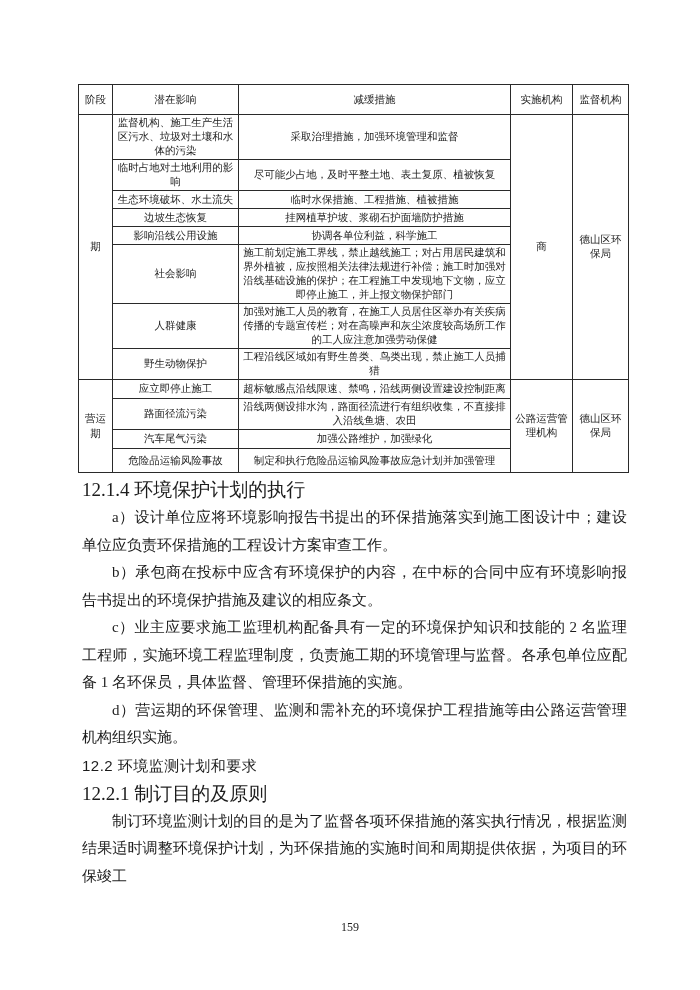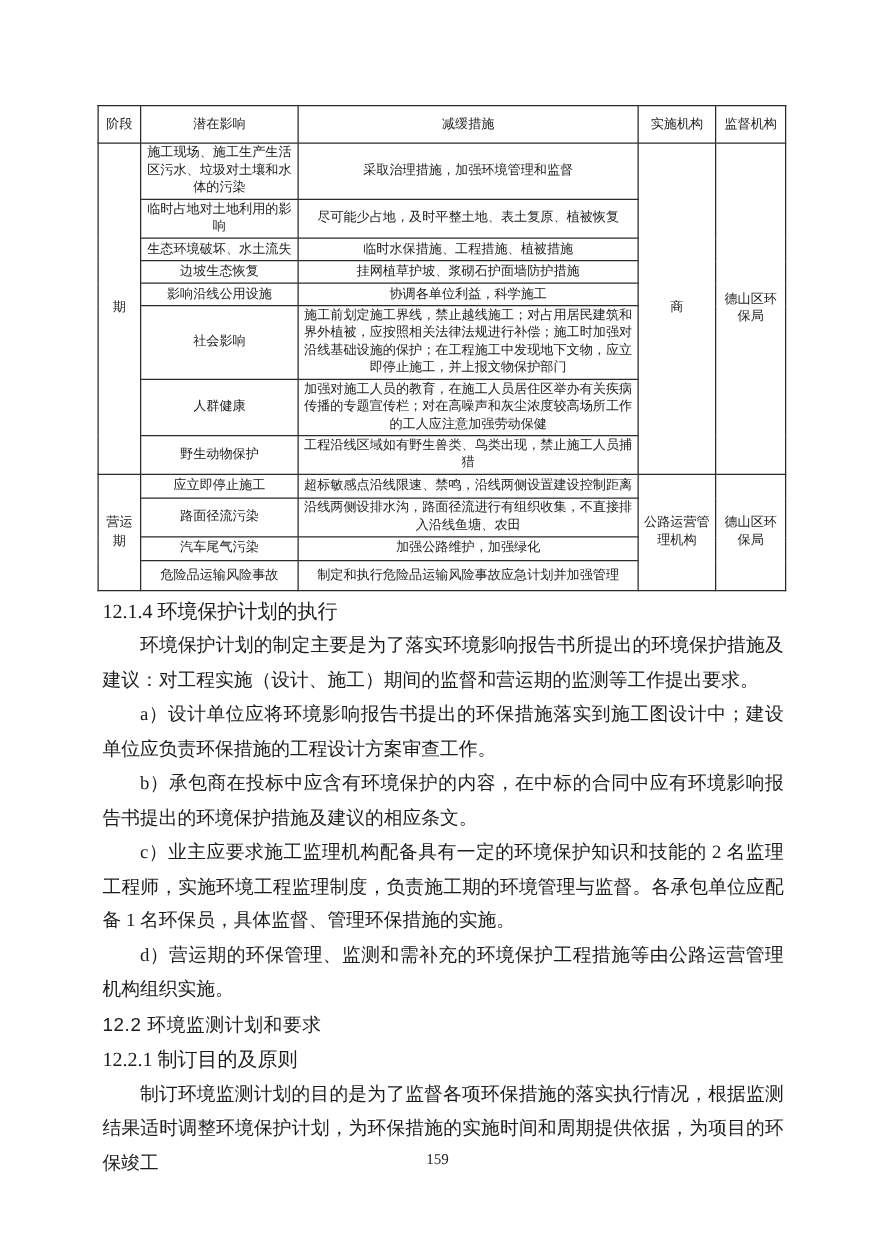--- a/index.html
+++ b/index.html
@@ -51,21 +51,21 @@
   .cell-narrow { padding-left: 12px; padding-right: 12px; }
   .stage-vertical { line-height: 15px; letter-spacing: 0; }
   .section-divider td { border-top: 1.6px solid #222; }
 
   
   .body-text {
     position: absolute; left: 82px; top: 476px; width: 545px;
     font-size: 15px; line-height: 27.5px;
     text-align: justify;
   }
-  .h3 { font-size: 16px; font-weight: normal; line-height: 28px; }
+  .h3 { font-size: 19px; font-weight: normal; line-height: 28px; }
   .para { text-indent: 2em; }
   .h2-bold {
     font-family: "Liberation Sans", "DejaVu Sans", sans-serif;
     font-size: 15px; font-weight: normal; line-height: 28px;
     letter-spacing: 0.5px;
   }
 
   .page-number {
     position: absolute; left: 0; right: 0; top: 920px;
     text-align: center; font-size: 12px;
@@ -91,21 +91,21 @@
         <th>潜在影响</th>
         <th>减缓措施</th>
         <th class="cell-narrow">实施机构</th>
         <th class="cell-narrow">监督机构</th>
       </tr>
     </thead>
     <tbody>
 
       <tr style="height:45px;">
         <td rowspan="8" class="cell-top">期</td>
-        <td>施工现场、施工生产生活区污水、垃圾对土壤和水体的污染</td>
+        <td>监督机构、施工生产生活区污水、垃圾对土壤和水体的污染</td>
         <td>采取治理措施，加强环境管理和监督</td>
         <td rowspan="8" class="cell-top cell-narrow">商</td>
         <td rowspan="8" class="cell-top cell-narrow">德山区环保局</td>
       </tr>
       <tr style="height:31px;">
         <td>临时占地对土地利用的影响</td>
         <td>尽可能少占地，及时平整土地、表土复原、植被恢复</td>
       </tr>
       <tr style="height:18px;">
         <td>生态环境破坏、水土流失</td>
@@ -149,21 +149,20 @@
       </tr>
       <tr style="height:24px;">
         <td>危险品运输风险事故</td>
         <td>制定和执行危险品运输风险事故应急计划并加强管理</td>
       </tr>
     </tbody>
   </table>
 
   <div class="body-text">
     <div class="h3">12.1.4 环境保护计划的执行</div>
-    <div class="para">环境保护计划的制定主要是为了落实环境影响报告书所提出的环境保护措施及建议：对工程实施（设计、施工）期间的监督和营运期的监测等工作提出要求。</div>
     <div class="para">a）设计单位应将环境影响报告书提出的环保措施落实到施工图设计中；建设单位应负责环保措施的工程设计方案审查工作。</div>
     <div class="para">b）承包商在投标中应含有环境保护的内容，在中标的合同中应有环境影响报告书提出的环境保护措施及建议的相应条文。</div>
     <div class="para">c）业主应要求施工监理机构配备具有一定的环境保护知识和技能的 2 名监理工程师，实施环境工程监理制度，负责施工期的环境管理与监督。各承包单位应配备 1 名环保员，具体监督、管理环保措施的实施。</div>
     <div class="para">d）营运期的环保管理、监测和需补充的环境保护工程措施等由公路运营管理机构组织实施。</div>
     <div class="h2-bold">12.2  环境监测计划和要求</div>
     <div class="h3">12.2.1 制订目的及原则</div>
     <div class="para">制订环境监测计划的目的是为了监督各项环保措施的落实执行情况，根据监测结果适时调整环境保护计划，为环保措施的实施时间和周期提供依据，为项目的环保竣工</div>
   </div>
 
   <div class="page-number">159</div>

